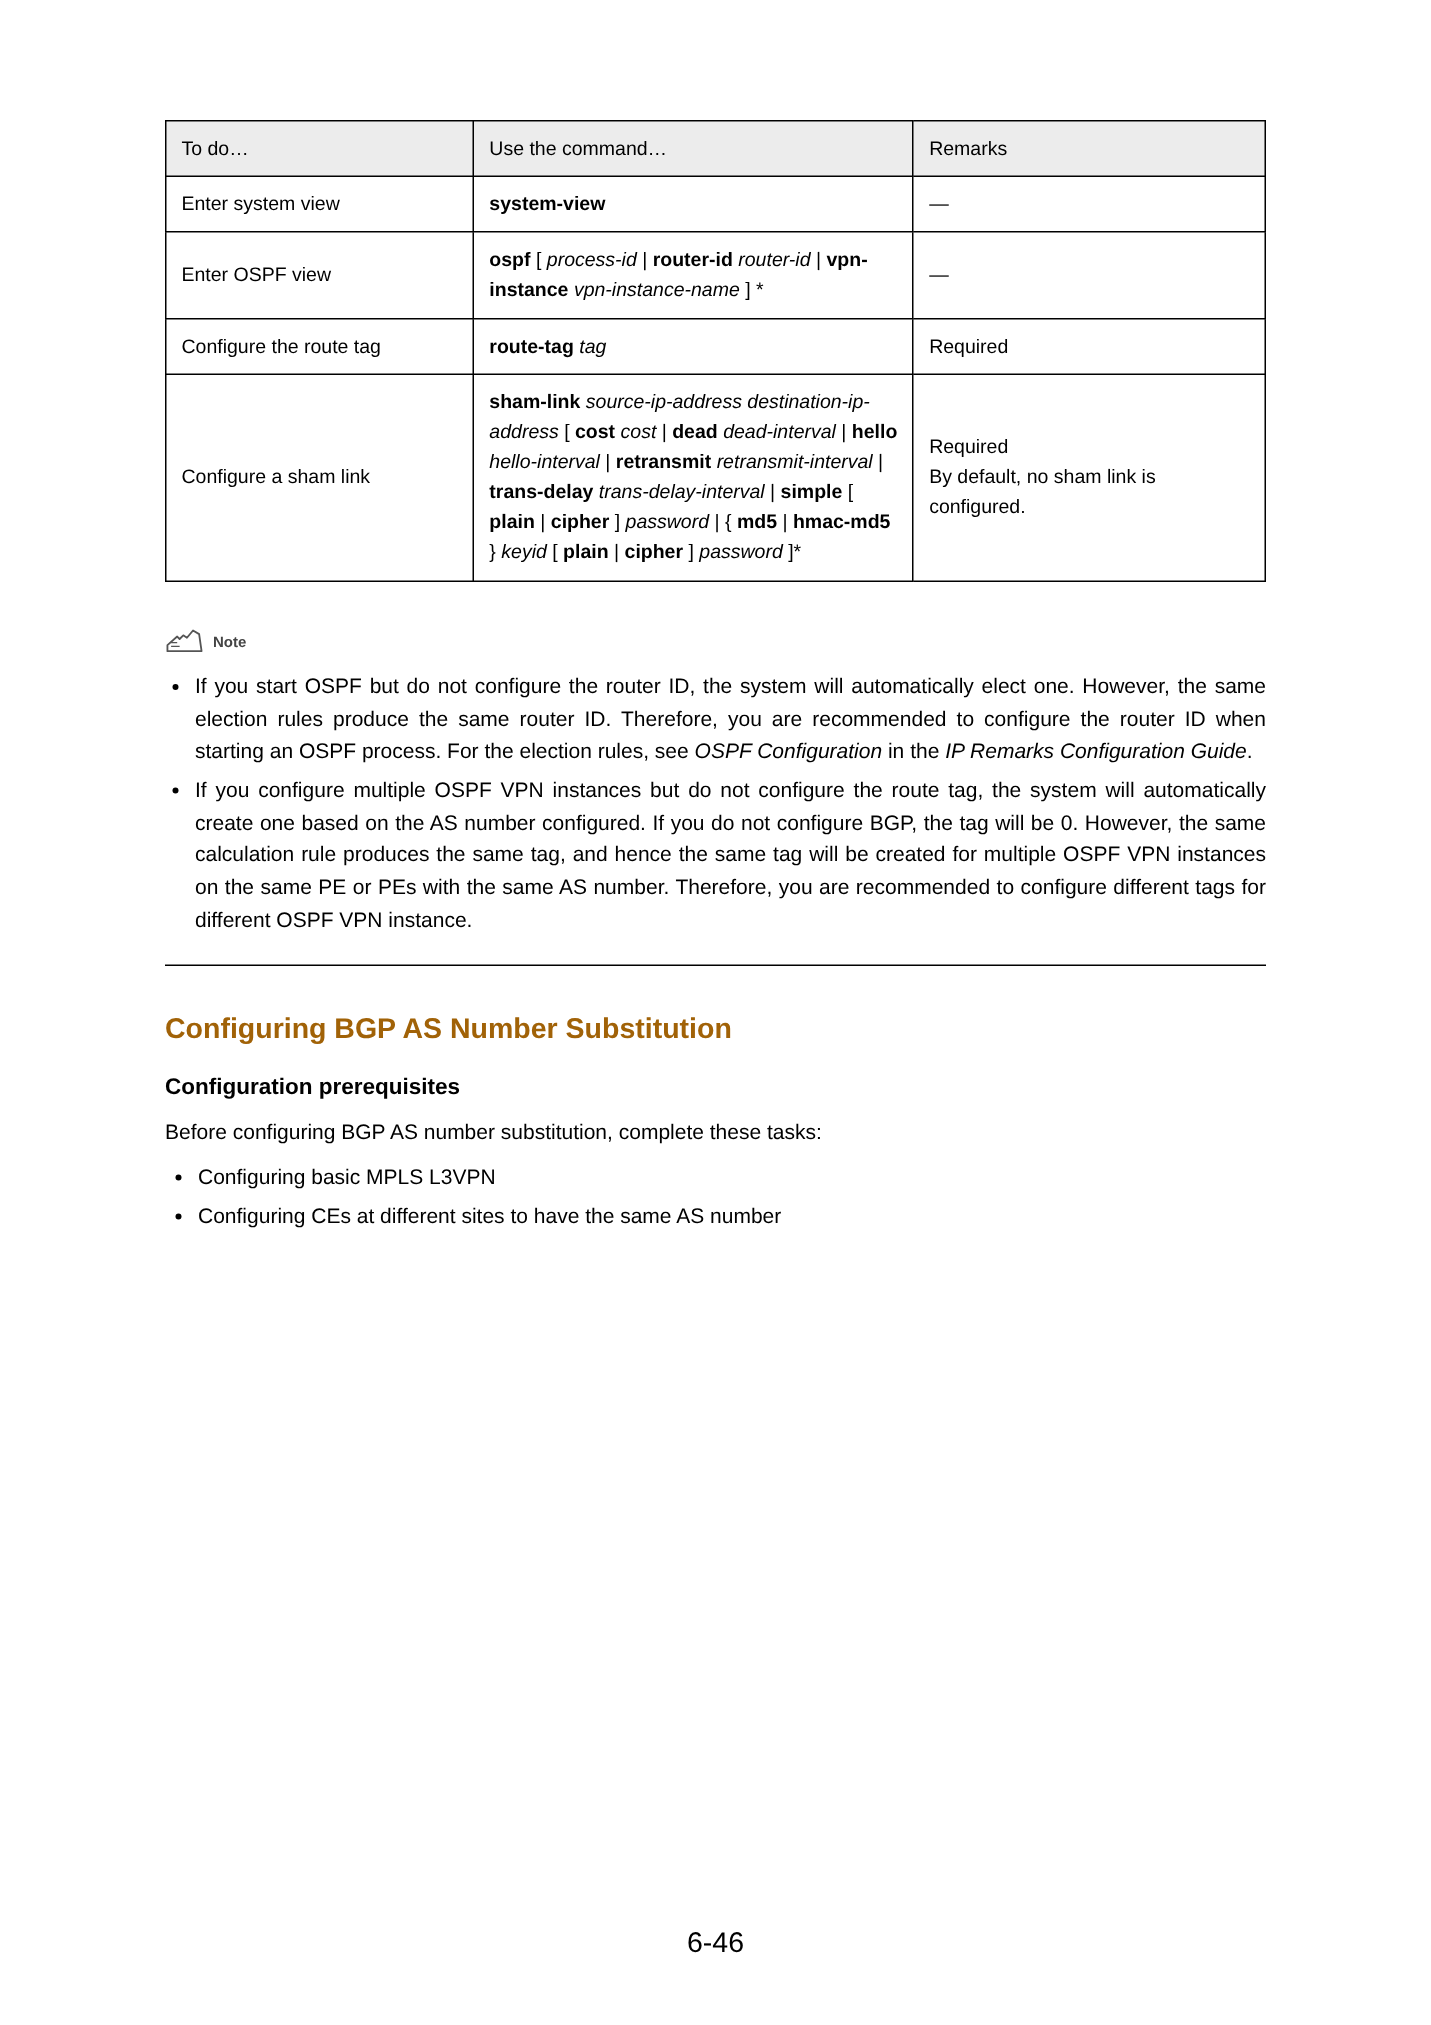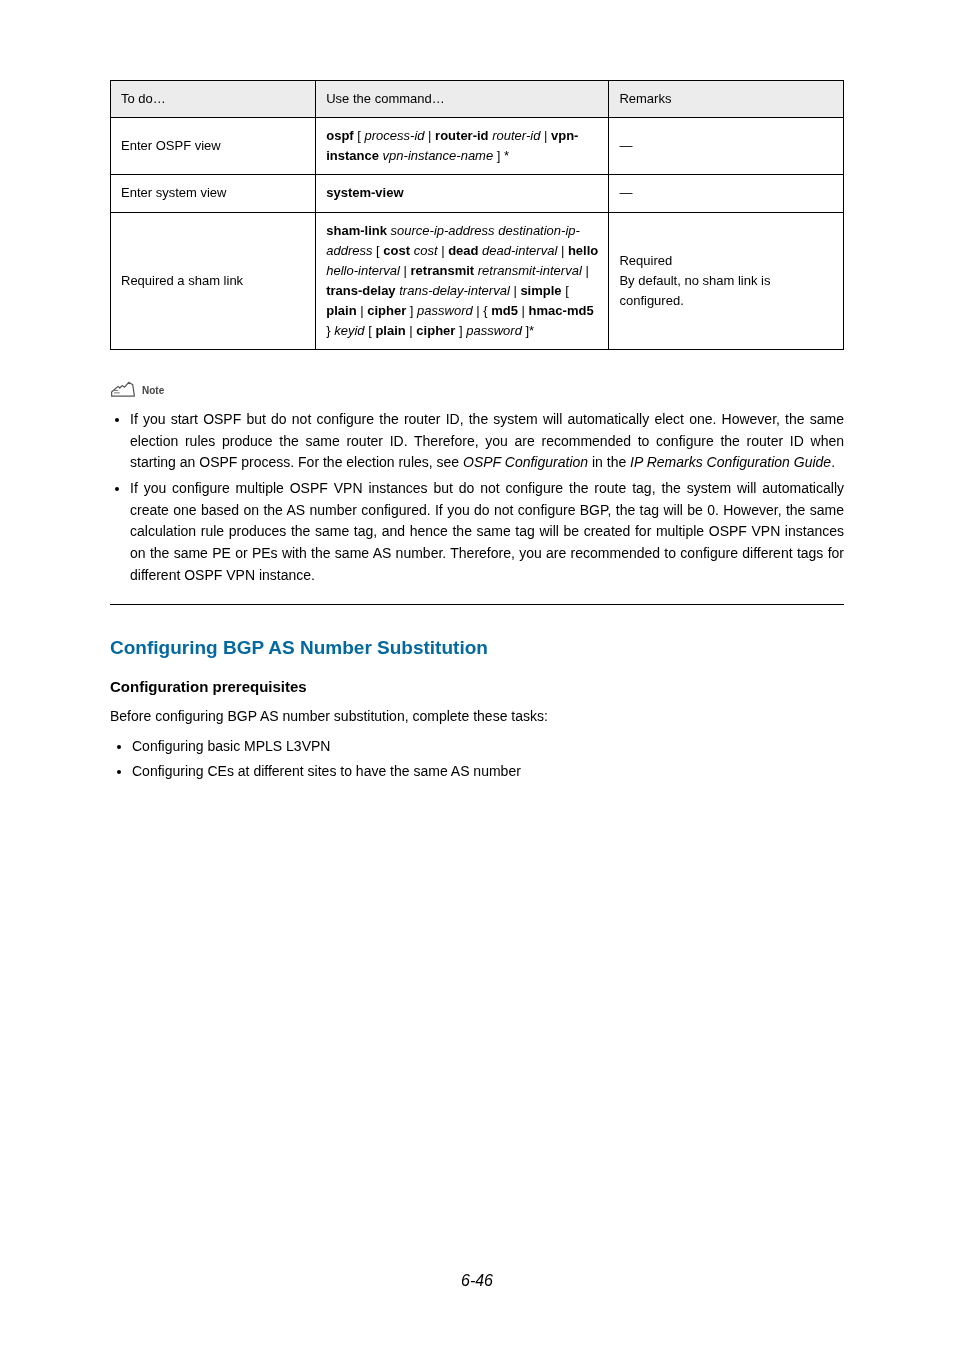--- a/index.html
+++ b/index.html
@@ -63,44 +63,43 @@
     margin-bottom: 4px;
     font-size: 14px;
   }
   hr.post-note {
     border: none;
     border-top: 1px solid #000;
     margin: 18px 0 28px 0;
   }
 
   h2.sect {
-    color: #0369a1;
+    color: #a16207;
     font-size: 19px;
     font-weight: bold;
     margin: 24px 0 6px 0;
   }
   h3.sub {
     font-size: 15px;
     font-weight: bold;
     margin: 12px 0 8px 0;
   }
   .para { margin: 0 0 8px 0; }
   ul.plain {
     margin: 0 0 0 0;
     padding-left: 22px;
   }
   ul.plain li { margin-bottom: 4px; }
 
   .page-num {
     position: absolute;
-    bottom: 56px;
+    bottom: 40px;
     left: 0; right: 0;
     text-align: center;
-    font-size: 16px;
-    font-style: italic;
+    font-size: 19px;
   }
 </style>
 </head>
 <body>
 
 <div class="page">
 
   <table class="cmd">
     <colgroup>
       <col class="col-todo">
@@ -109,31 +108,36 @@
     </colgroup>
     <thead>
       <tr>
         <th>To do…</th>
         <th>Use the command…</th>
         <th>Remarks</th>
       </tr>
     </thead>
     <tbody id="cmd-body">
         <tr>
+          <td>Enter system view</td>
+          <td><span class="bold">system-view</span></td>
+          <td>—</td>
+        </tr>
+        <tr>
           <td>Enter OSPF view</td>
           <td><span class="bold">ospf</span><span> [ </span><span class="ital">process-id</span><span> | </span><span class="bold">router-id</span><span> </span><span class="ital">router-id</span><span> | </span><span class="bold">vpn-instance</span><span> </span><span class="ital">vpn-instance-name</span><span> ] *</span></td>
           <td>—</td>
         </tr>
         <tr>
-          <td>Enter system view</td>
-          <td><span class="bold">system-view</span></td>
-          <td>—</td>
+          <td>Configure the route tag</td>
+          <td><span class="bold">route-tag</span><span> </span><span class="ital">tag</span></td>
+          <td>Required</td>
         </tr>
         <tr>
-          <td>Required a sham link</td>
+          <td>Configure a sham link</td>
           <td><span class="bold">sham-link</span><span> </span><span class="ital">source-ip-address destination-ip-address</span><span> [ </span><span class="bold">cost</span><span> </span><span class="ital">cost</span><span> | </span><span class="bold">dead</span><span> </span><span class="ital">dead-interval</span><span> | </span><span class="bold">hello</span><span> </span><span class="ital">hello-interval</span><span> | </span><span class="bold">retransmit</span><span> </span><span class="ital">retransmit-interval</span><span> | </span><span class="bold">trans-delay</span><span> </span><span class="ital">trans-delay-interval</span><span> | </span><span class="bold">simple</span><span> [ </span><span class="bold">plain</span><span> | </span><span class="bold">cipher</span><span> ] </span><span class="ital">password</span><span> | { </span><span class="bold">md5</span><span> | </span><span class="bold">hmac-md5</span><span> } </span><span class="ital">keyid</span><span> [ </span><span class="bold">plain</span><span> | </span><span class="bold">cipher</span><span> ] </span><span class="ital">password</span><span> ]*</span></td>
           <td>Required<br>By default, no sham link is configured.</td>
         </tr>
       </tbody>
   </table>
 
   <div class="note-head">
     <span>
       <svg viewBox="0 0 64 48">
         <path d="M4 34 L20 20 L24 24 L30 18 L36 22 L46 10 L56 16 L60 44 L4 44 Z" fill="none" stroke="#555" stroke-width="3" stroke-linejoin="round"></path>

